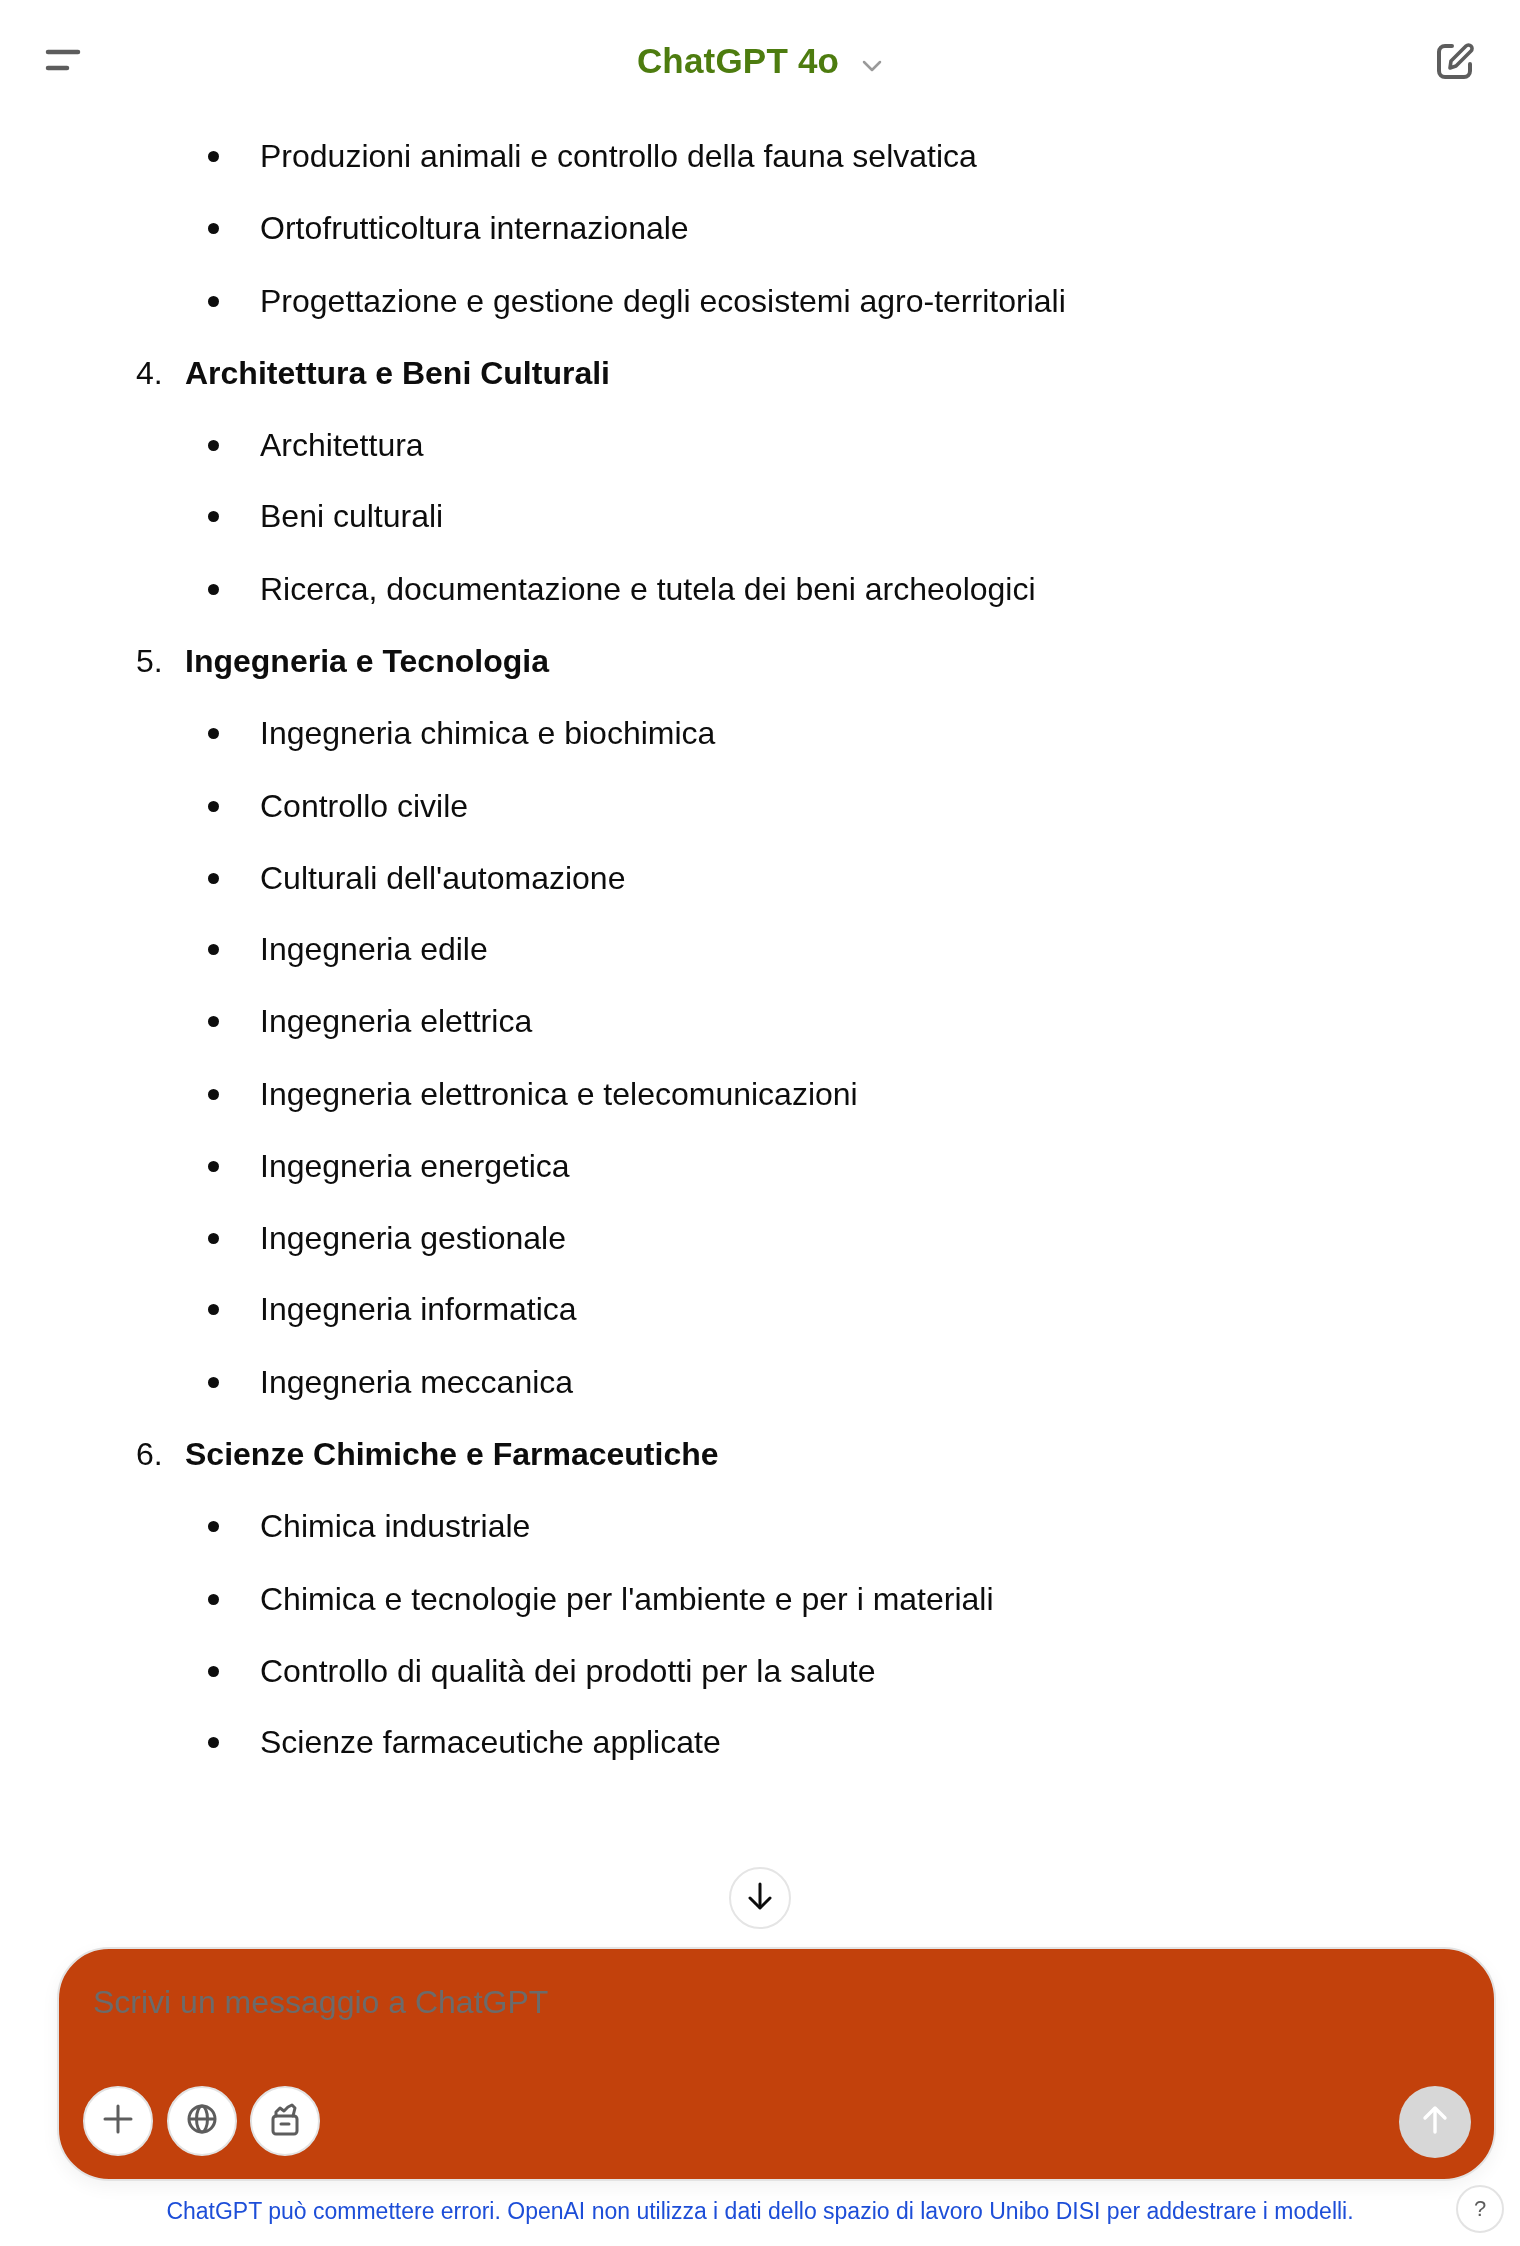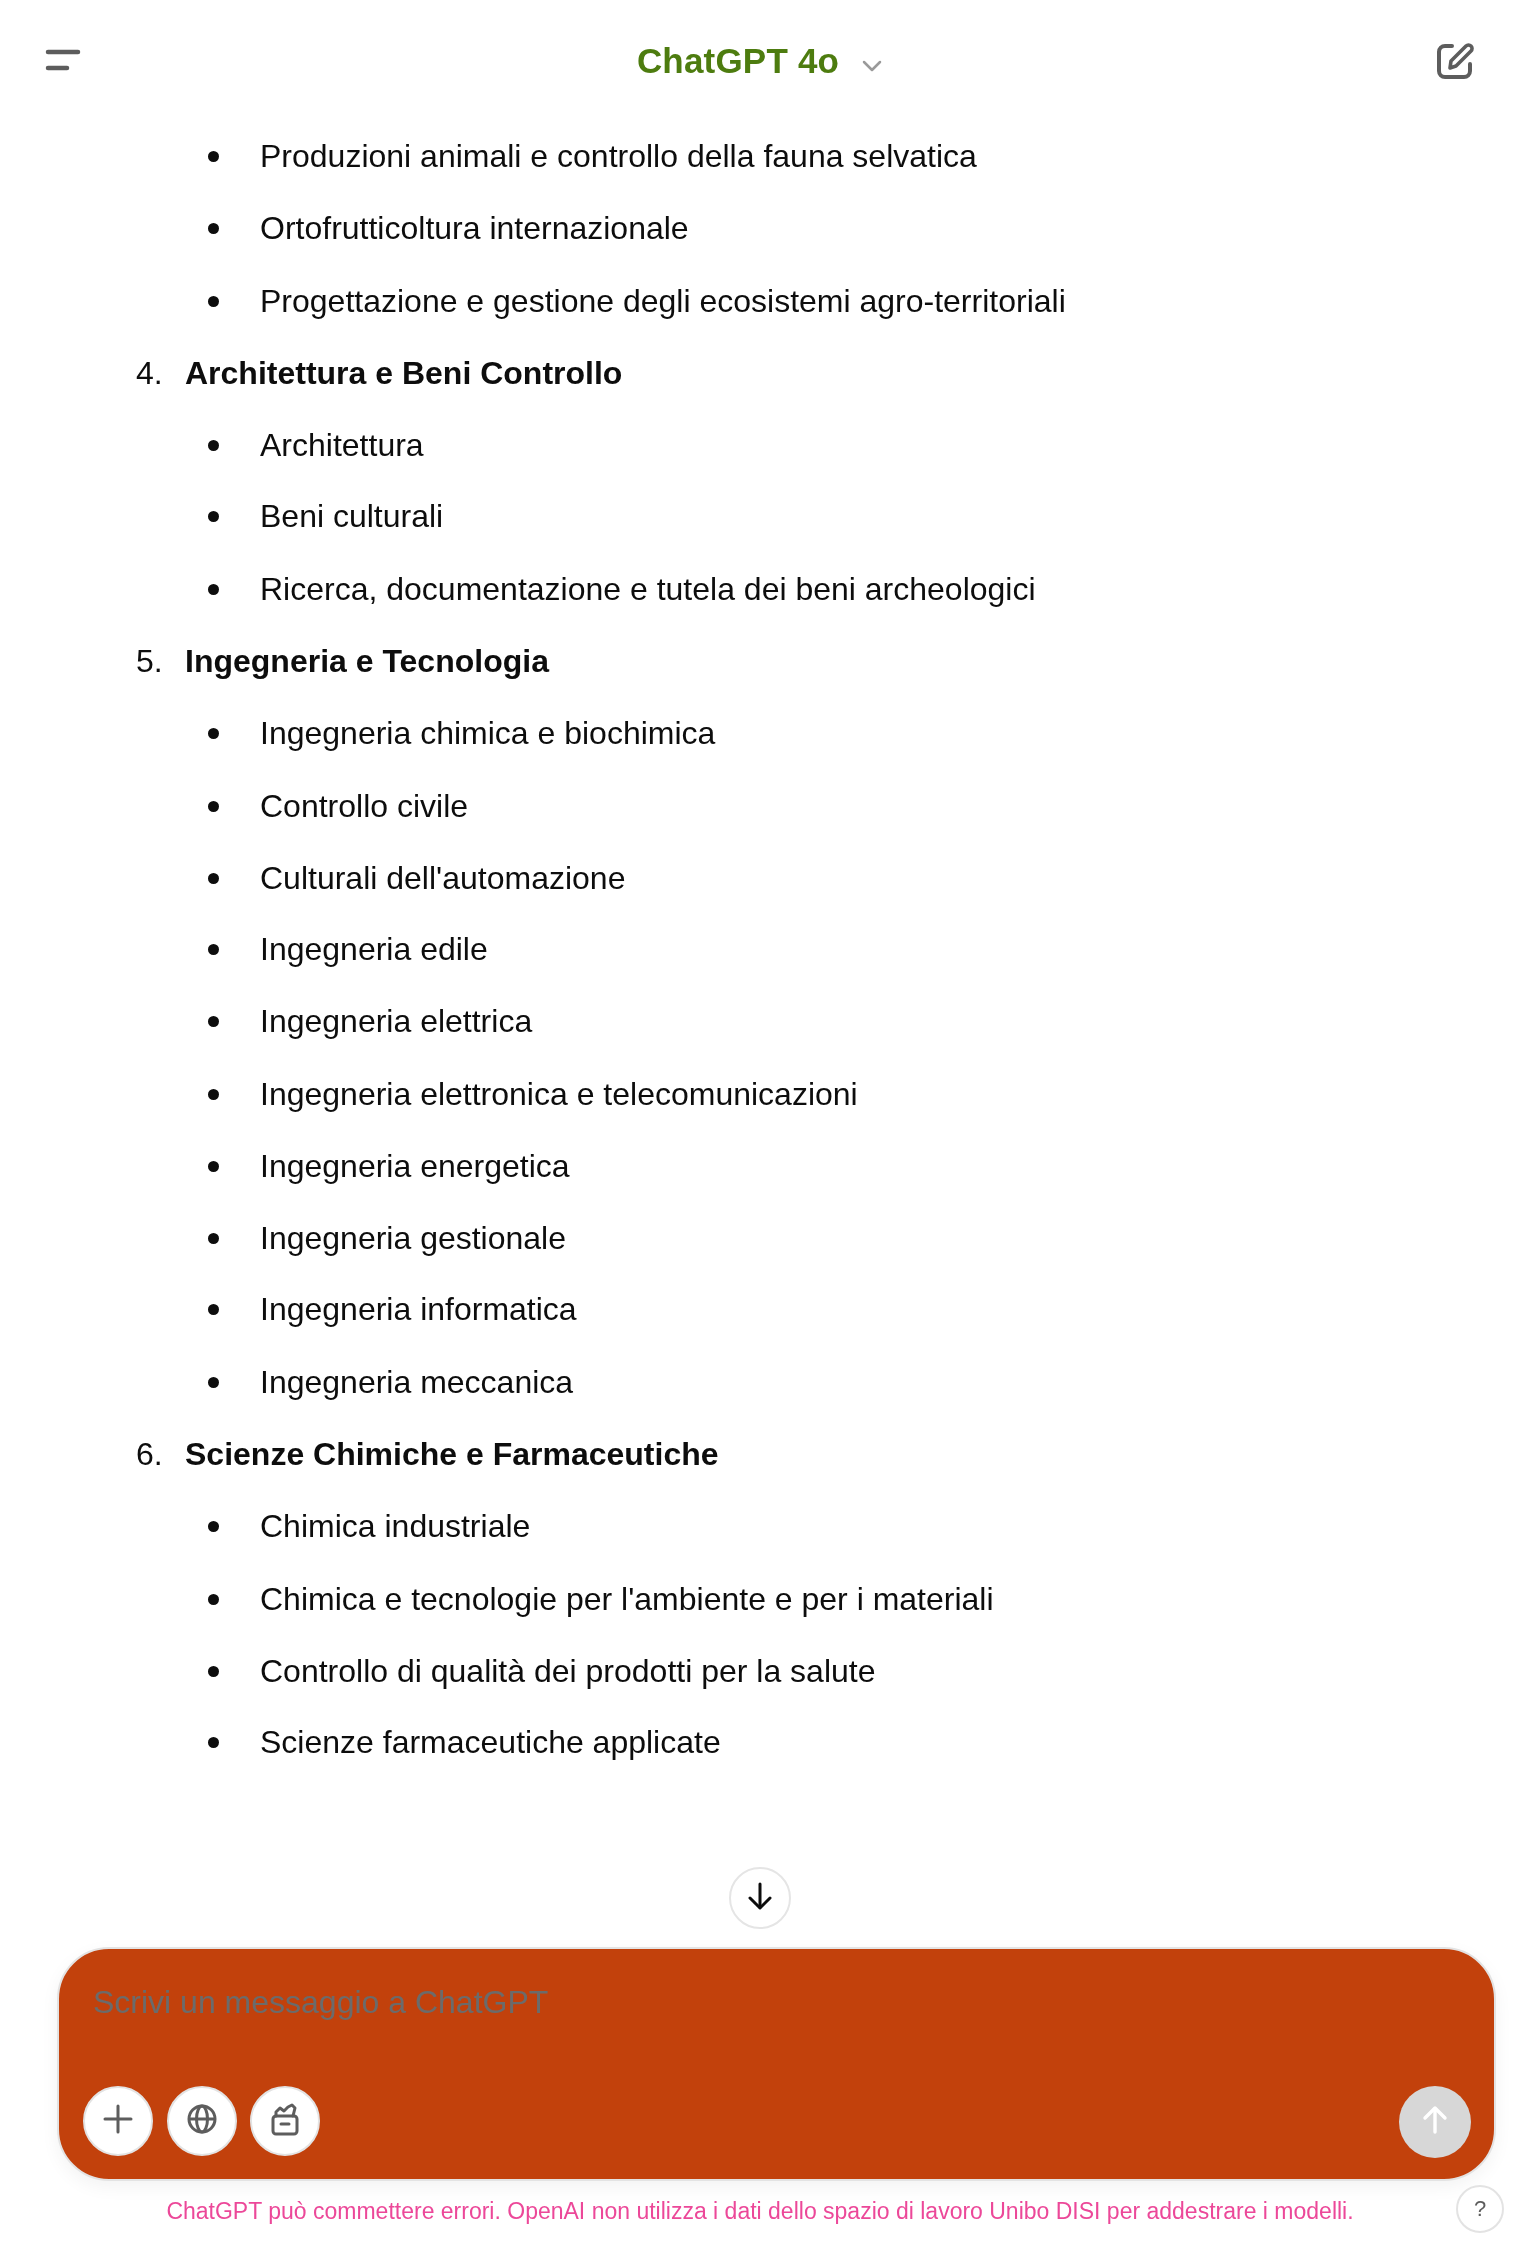--- a/index.html
+++ b/index.html
@@ -67,21 +67,21 @@
     display: flex; align-items: center; justify-content: center;
   }
   .send-btn {
     position: absolute; left: 1340px; top: 137px; width: 72px; height: 72px; border-radius: 50%;
     background: #d7d7d7; cursor: pointer;
     display: flex; align-items: center; justify-content: center;
   }
 
   .footer {
     position: absolute; left: 0; width: 1520px; top: 2198px; text-align: center;
-    font-size: 23px; color: #ec4899; box-sizing: border-box;
+    font-size: 23px; color: #1d4ed8; box-sizing: border-box;
   }
   .help-btn {
     position: absolute; left: 1456px; top: 2185px; width: 48px; height: 48px; border-radius: 50%;
     border: 2px solid #e3e3e3; box-sizing: border-box; background: #fff; cursor: pointer;
     font-size: 22px; color: #5d5d5d; text-align: center; line-height: 44px;
   }
 </style>
 </head>
 <body>
 
@@ -124,21 +124,21 @@
       <span class="dot"></span>
       <span class="txt">Ortofrutticoltura internazionale</span>
     </div>
     <div class="row" style="top:277px">
       <span class="dot"></span>
       <span class="txt">Progettazione e gestione degli ecosistemi agro-territoriali</span>
     </div>
 
     <div class="row" style="top:349px">
       <span class="num">4.</span>
-      <span class="head">Architettura e Beni Controllo</span>
+      <span class="head">Architettura e Beni Culturali</span>
     </div>
     <div class="row" style="top:421px">
       <span class="dot"></span>
       <span class="txt">Architettura</span>
     </div>
     <div class="row" style="top:492px">
       <span class="dot"></span>
       <span class="txt">Beni culturali</span>
     </div>
     <div class="row" style="top:565px">

